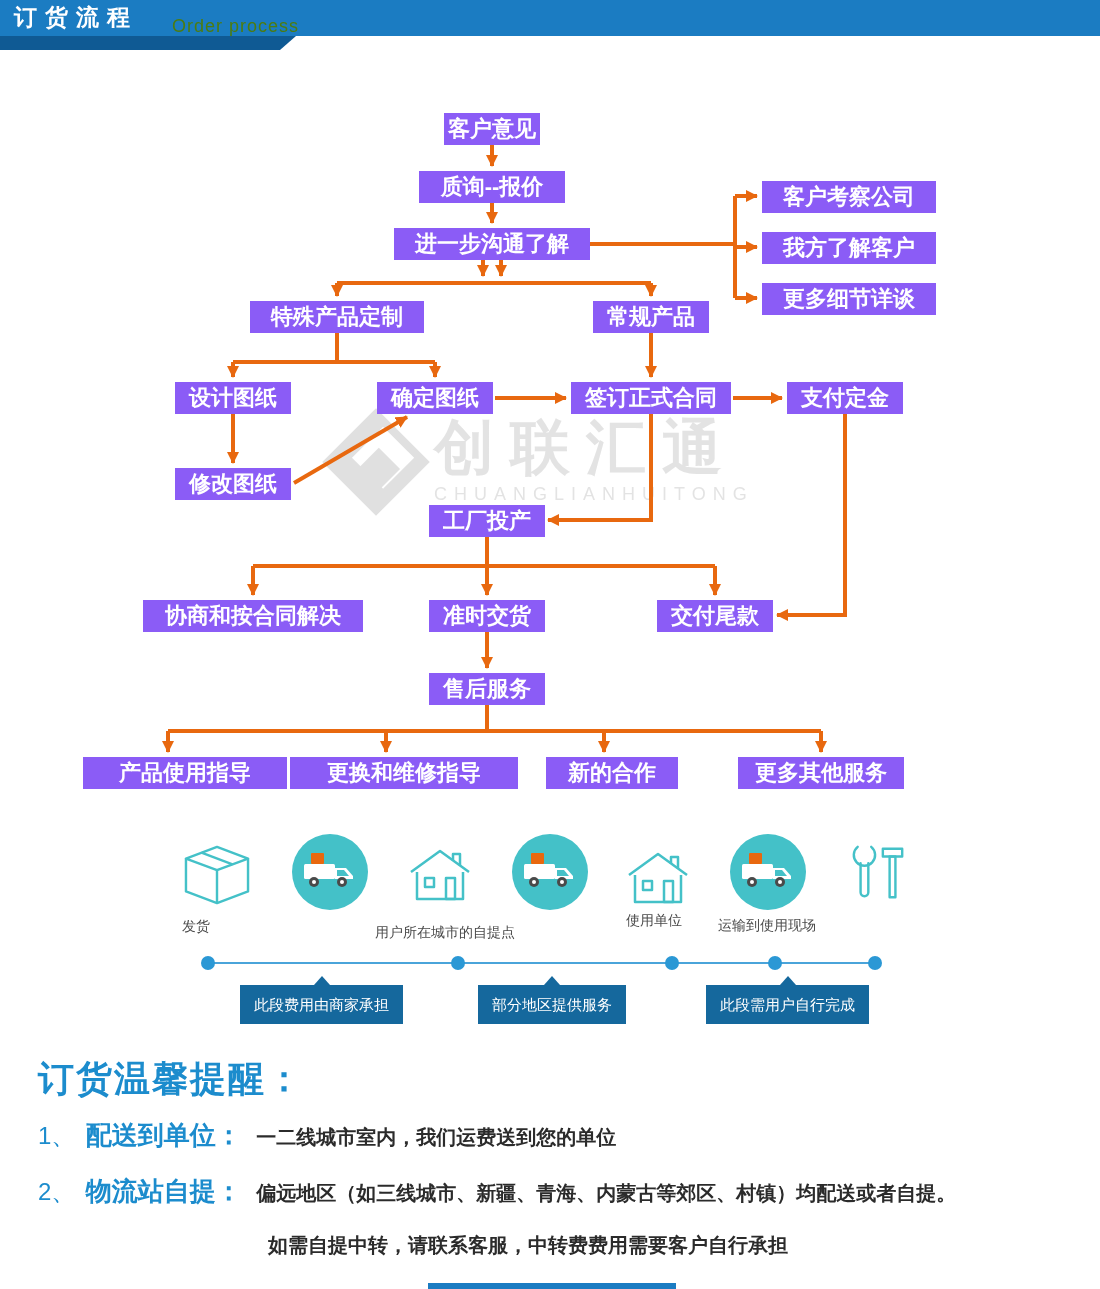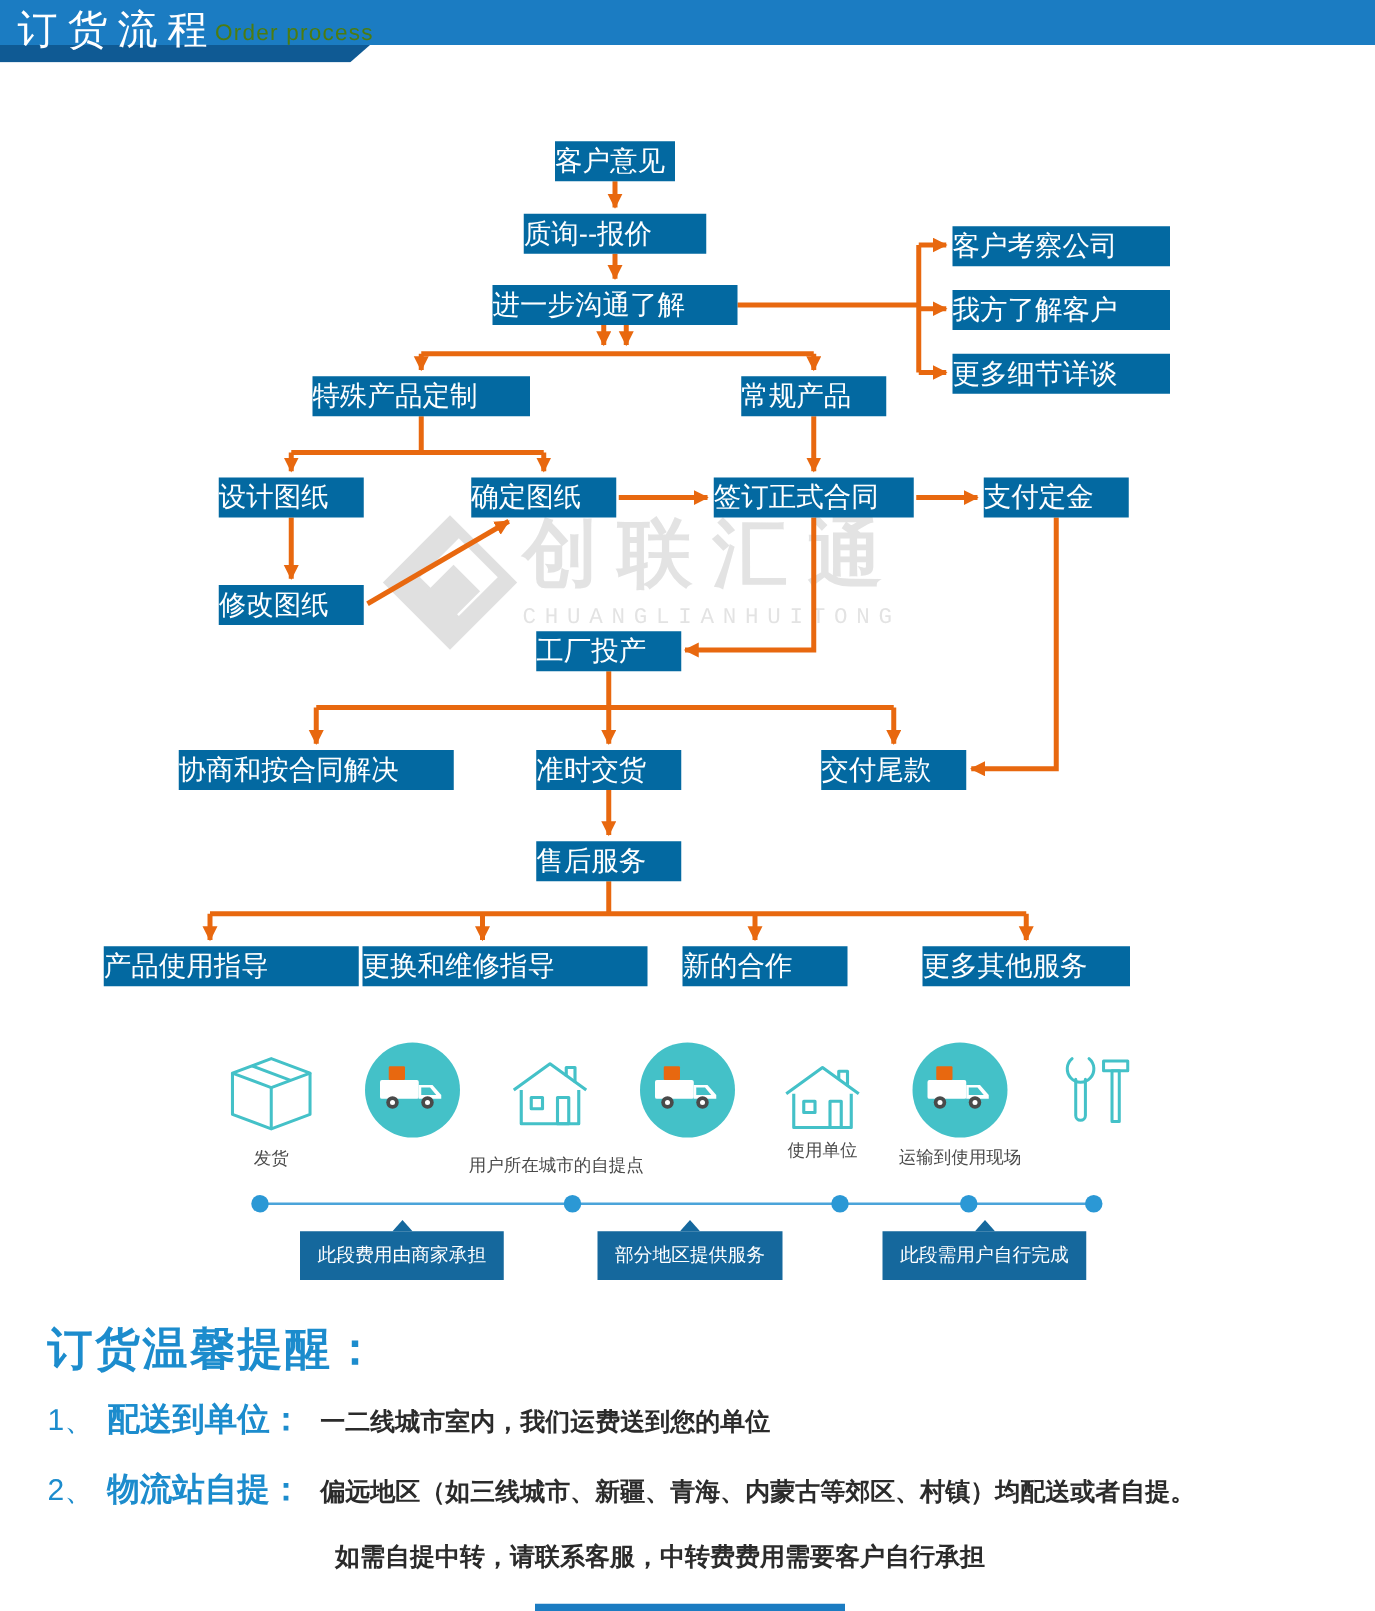--- a/index.html
+++ b/index.html
@@ -2,36 +2,36 @@
 <html><head>
 <meta charset="utf-8">
 <style>
   html,body{margin:0;padding:0;background:#fff;}
   .page{position:relative;width:1100px;height:1289px;background:#fff;overflow:hidden;
         font-family:"Liberation Sans","DejaVu Sans",sans-serif;}
   
   .header-bar{position:absolute;left:0;top:0;width:1100px;height:36px;background:#1b7cc2;}
   .header-accent{position:absolute;left:0;top:36px;width:296px;height:14px;background:#0f5a94;
         clip-path:polygon(0 0,100% 0,calc(100% - 16px) 100%,0 100%);}
-  .header-cn{position:absolute;left:14px;top:2px;color:#fff;font-size:32px;font-weight:normal;letter-spacing:8px;}
+  .header-cn{position:absolute;left:14px;top:2px;color:#fff;font-size:23px;font-weight:bold;letter-spacing:8px;}
   .header-en{position:absolute;left:172px;top:16px;color:#4d7c0f;font-size:18px;letter-spacing:1px;}
   
-  .watermark{position:absolute;left:322px;top:418px;display:flex;align-items:flex-end;gap:20px;z-index:0;opacity:.55;font-family:Liberation Mono, monospace;}
+  .watermark{position:absolute;left:338px;top:418px;display:flex;align-items:center;gap:20px;z-index:0;opacity:.55;}
   .wm-logo{width:76px;height:76px;background:#c7c7c7;transform:rotate(45deg);position:relative;}
   .wm-logo::after{content:"";position:absolute;left:18px;top:8px;width:44px;height:44px;background:#fff;}
   .wm-logo::before{content:"";position:absolute;left:30px;top:26px;width:30px;height:30px;background:#c7c7c7;z-index:1;}
   .wm-cn{font-size:60px;font-weight:bold;color:#cdcdcd;letter-spacing:16px;line-height:1;}
   .wm-en{font-size:18px;color:#cdcdcd;letter-spacing:7px;margin-top:6px;}
   
-  .fbox{position:absolute;height:32px;line-height:32px;background:#0369a1;color:#fff;
-        font-size:22px;font-weight:400;white-space:nowrap;z-index:2;}
+  .fbox{position:absolute;height:32px;line-height:32px;background:#8b5cf6;color:#fff;
+        text-align:center;font-size:22px;font-weight:700;white-space:nowrap;z-index:2;}
   .arrows{position:absolute;left:0;top:0;z-index:1;pointer-events:none;}
   
   .licon{position:absolute;z-index:2;}
-  .lcap{position:absolute;z-index:2;font-size:14px;color:#4a4a4a;text-align:center;white-space:nowrap;}
+  .lcap{position:absolute;z-index:2;font-size:14px;color:#4a4a4a;text-align:left;white-space:nowrap;}
   
   .tag{position:absolute;top:985px;height:27px;line-height:27px;background:#15689d;color:#fff;
        font-size:15px;padding:6px 14px;z-index:2;}
   .tag::before{content:"";position:absolute;top:-9px;left:50%;margin-left:-8px;
        border-left:8px solid transparent;border-right:8px solid transparent;border-bottom:9px solid #15689d;}
   
   .notice-title{position:absolute;left:38px;top:1055px;font-size:36px;font-weight:bold;color:#1c8ccd;letter-spacing:2px;}
   .notice-item{position:absolute;left:38px;white-space:nowrap;}
   .n-num{font-size:24px;color:#1c8ccd;margin-right:6px;}
   .n-label{font-size:26px;color:#1c8ccd;font-weight:700;margin-right:10px;}

